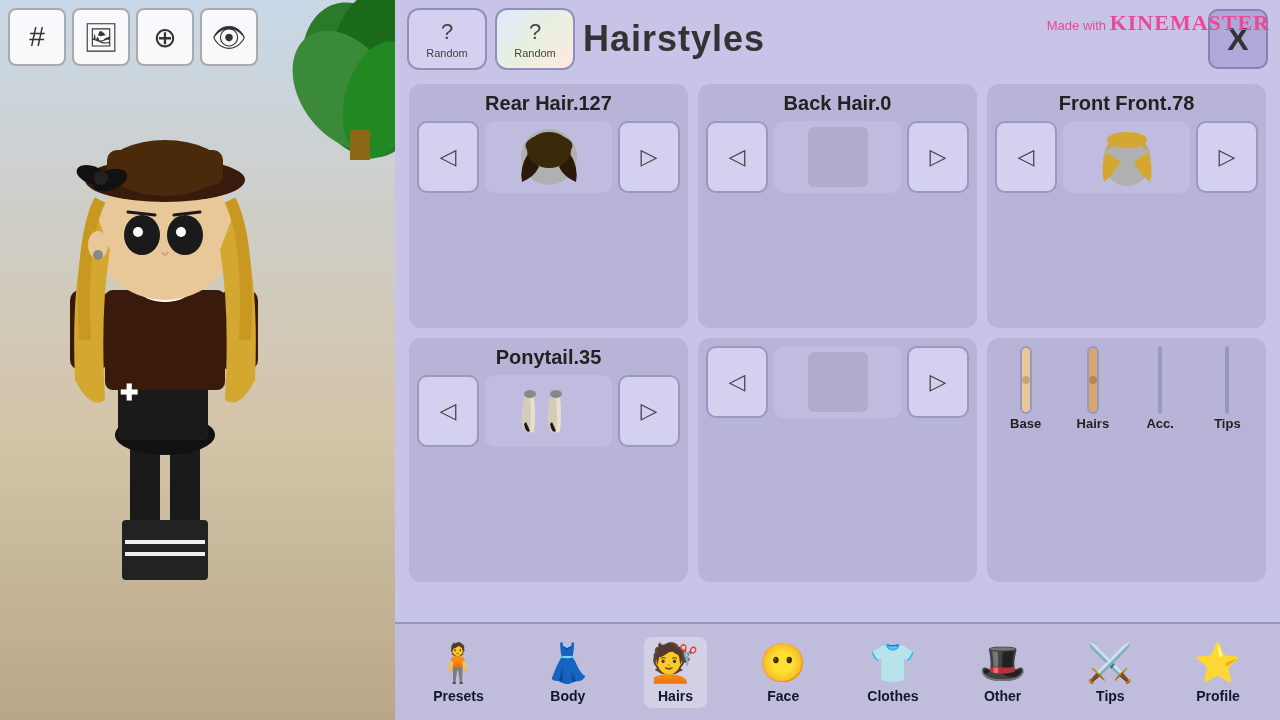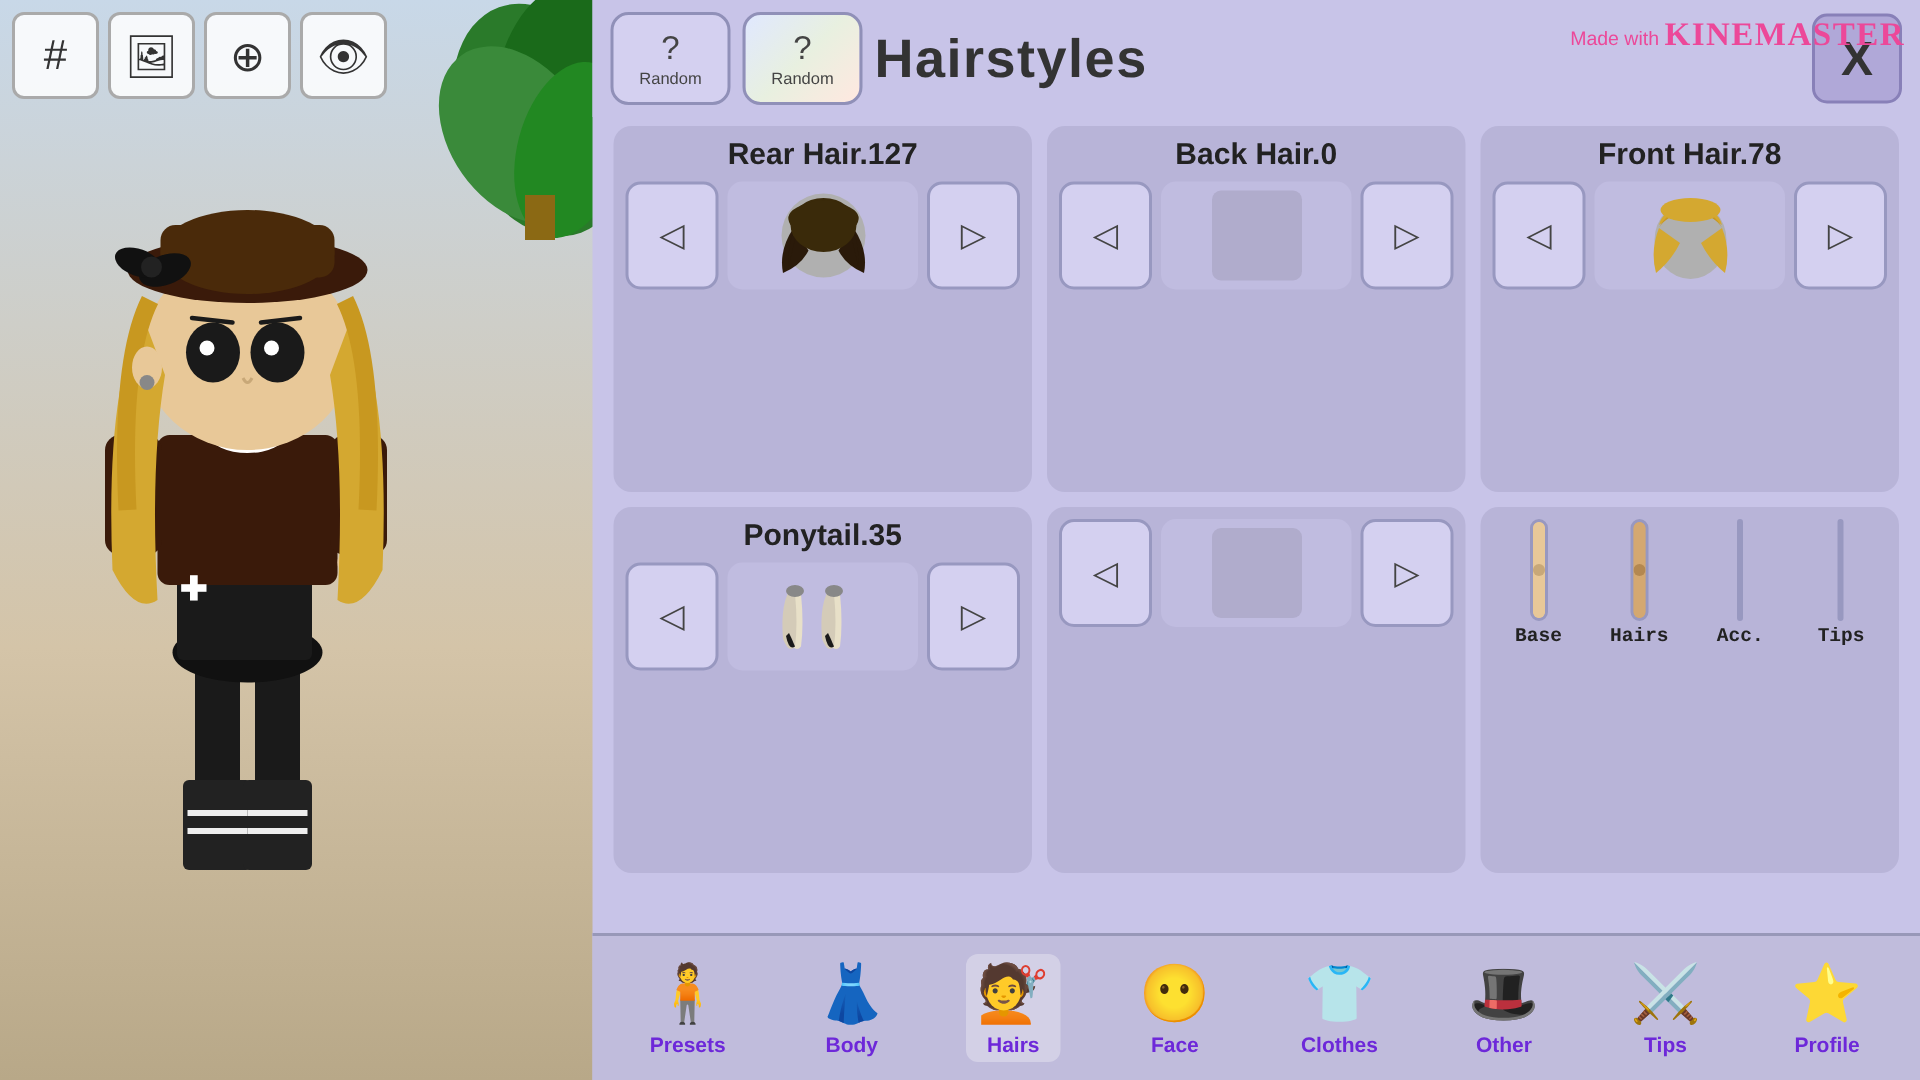--- a/index.html
+++ b/index.html
@@ -187,21 +187,20 @@
       font-size: 13px;
       font-weight: bold;
       color: #222;
     }
 
     .swatch-with-label {
       display: flex;
       flex-direction: column;
       align-items: center;
       gap: 2px;
-      font-family: Liberation Mono, monospace;
     }
 
     
     .bottom-nav {
       position: absolute;
       bottom: 0; left: 0; right: 0;
       height: 98px;
       background: #c0bcdc;
       display: flex;
       align-items: center;
@@ -225,21 +224,21 @@
     }
 
     .nav-icon {
       font-size: 38px;
       color: #555;
     }
 
     .nav-label {
       font-size: 14px;
       font-weight: bold;
-      color: #6d28d9;
+      color: #0f172a;
     }
 
     
     .watermark {
       position: absolute;
       top: 10px; right: 10px;
       color: #ec4899;
       font-size: 13px;
       z-index: 100;
       pointer-events: none;
@@ -407,21 +406,21 @@
         <div class="hair-preview">
           <div class="empty-preview"></div>
         </div>
         <div class="nav-btn">
           <span>▷</span>
         </div>
       </div>
     </div>
 
     <div class="hair-card">
-      <div class="hair-card-title">Front Hair.78</div>
+      <div class="hair-card-title">Front Front.78</div>
       <div class="hair-selector">
         <div class="nav-btn">
           <span>◁</span>
         </div>
         <div class="hair-preview">
           <svg width="70" height="70" viewBox="0 0 70 70">
             <ellipse cx="35" cy="38" rx="24" ry="26" fill="#b0b0b0"></ellipse>
             <path d="M14 30 Q8 45 12 60 Q22 52 28 40" fill="#d4a830"></path>
             <path d="M56 30 Q62 45 58 60 Q48 52 42 40" fill="#d4a830"></path>
             <path d="M14 28 Q35 10 56 28 Q54 18 35 12 Q16 18 14 28z" fill="#d4a830"></path>

